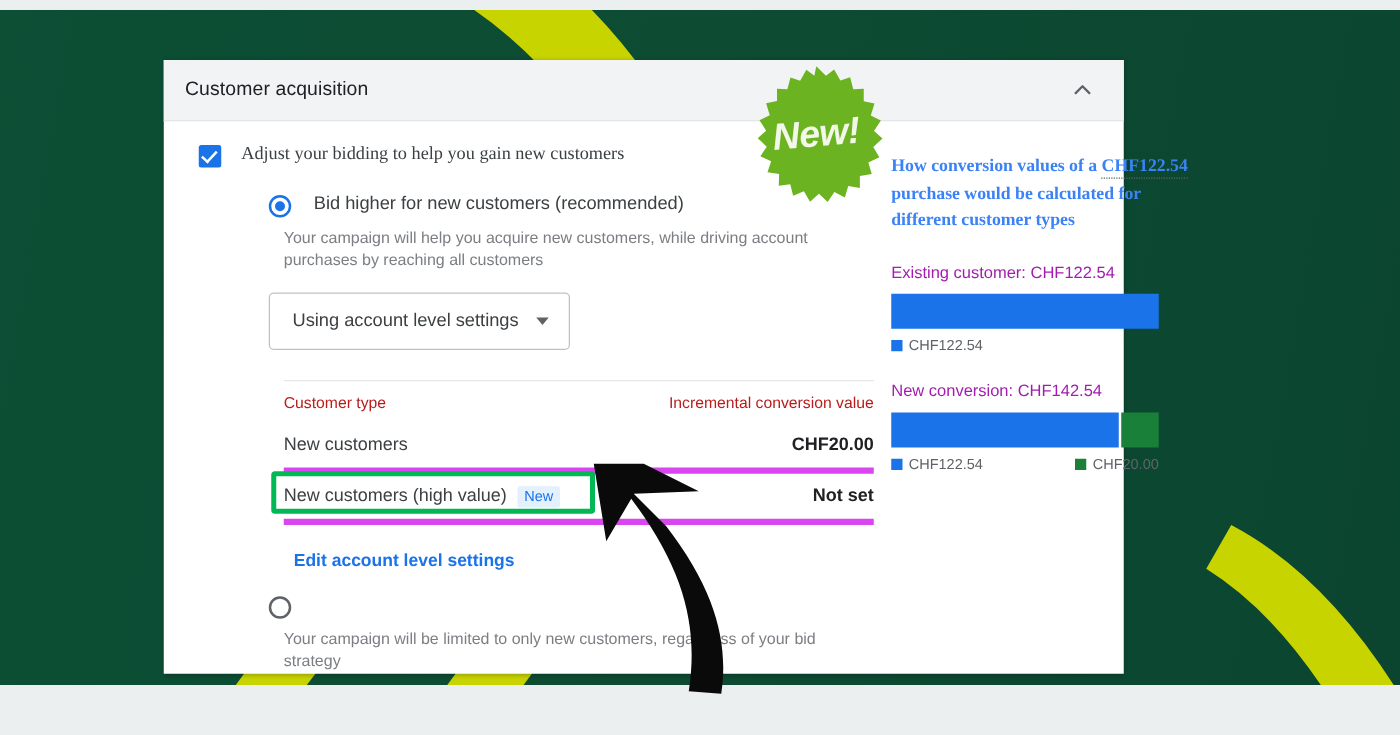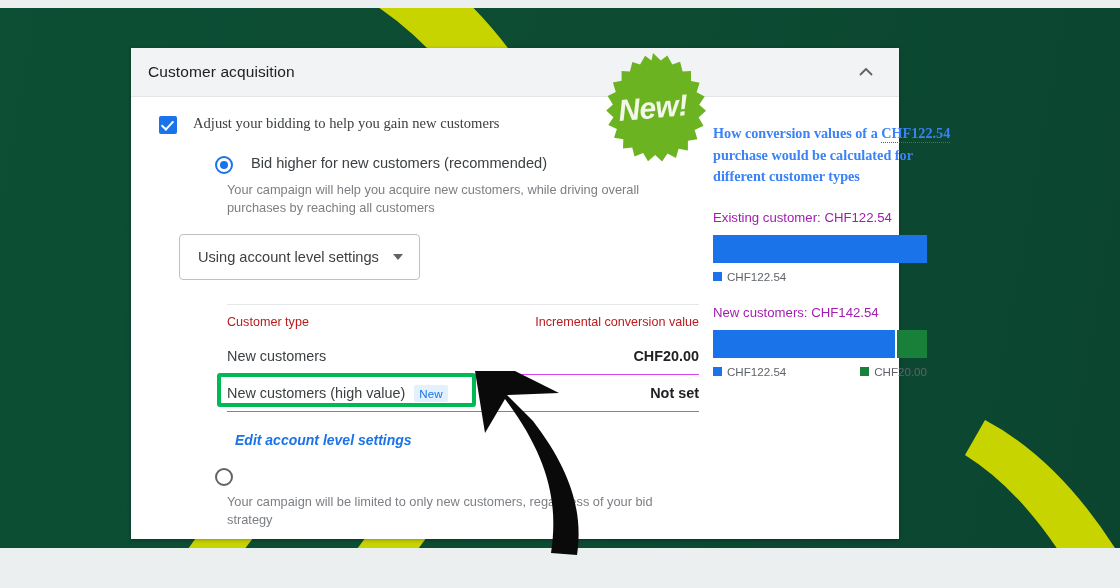--- a/index.html
+++ b/index.html
@@ -162,21 +162,21 @@
     padding-left: 96px;
     margin-top: 7px;
     font-size: 12.8px;
     line-height: 1.42;
     color: #7b7f84;
     max-width: 450px;
   }
 
   
   .select-wrap {
-    padding-left: 48px;
+    padding-left: 84px;
     margin-top: 17px;
   }
   .select-box {
     display: inline-flex;
     align-items: center;
     gap: 14px;
     border: 1px solid #bdc1c6;
     border-radius: 4px;
     height: 46px;
     padding: 0 16px 0 18px;
@@ -196,21 +196,21 @@
   .table {
     margin: 24px 0 0 96px;
     width: 472px;
     border-top: 1px solid #e4e6e8;
   }
   .trow {
     display: flex;
     align-items: center;
     justify-content: space-between;
     height: 36px;
-    border-bottom: 1px solid #d946ef;
+    border-bottom: 5px solid #d946ef;
   }
   .trow.head {
     height: 33px;
     border-bottom: none;
   }
   .th {
     font-size: 12.6px;
     color: #b91c1c;
   }
   .td-left {
@@ -247,21 +247,20 @@
     box-sizing: border-box;
     pointer-events: none;
   }
 
   .edit-link {
     margin: 20px 0 0 104px;
     font-size: 14px;
     color: #1a73e8;
     font-weight: bold;
     display: inline-block;
-    font-style: italic;
   }
 
   
   .rp-title {
     font-size: 14.2px;
     line-height: 1.52;
     color: #3b82f6;
     font-weight: bold;
     width: 250px;
     font-family: Liberation Serif, serif;
@@ -376,21 +375,21 @@
 
         <div class="checkbox-row">
           <div class="checkbox"></div>
           <div class="checkbox-label">Adjust your bidding to help you gain new customers</div>
         </div>
 
         <div class="radio-row">
           <div class="radio checked"></div>
           <div class="radio-label">Bid higher for new customers (recommended)</div>
         </div>
-        <div class="radio-desc">Your campaign will help you acquire new customers, while driving overall purchases by reaching all customers</div>
+        <div class="radio-desc">Your campaign will help you acquire new customers, while driving account purchases by reaching all customers</div>
 
         <div class="select-wrap">
           <div class="select-box">
             <span>Using account level settings</span>
             <span class="caret-down"></span>
           </div>
         </div>
 
         <div class="table">
 
@@ -439,21 +438,21 @@
           </div>
           <div class="legend">
             <div class="legend-item">
               <span class="legend-swatch" style="background:#1a73e8"></span>
               <span>CHF122.54</span>
             </div>
           </div>
         </div>
 
         <div class="chart-block">
-          <div class="chart-caption">New customers: CHF142.54</div>
+          <div class="chart-caption">New conversion: CHF142.54</div>
           <div class="bar-track">
             <div class="bar-seg" style="background:#1a73e8;width:86%"></div>
             <div class="bar-seg" style="background:#188038;width:14%"></div>
           </div>
           <div class="legend" style="justify-content:space-between">
             <div class="legend-item">
               <span class="legend-swatch" style="background:#1a73e8"></span>
               <span>CHF122.54</span>
             </div>
             <div class="legend-item">

